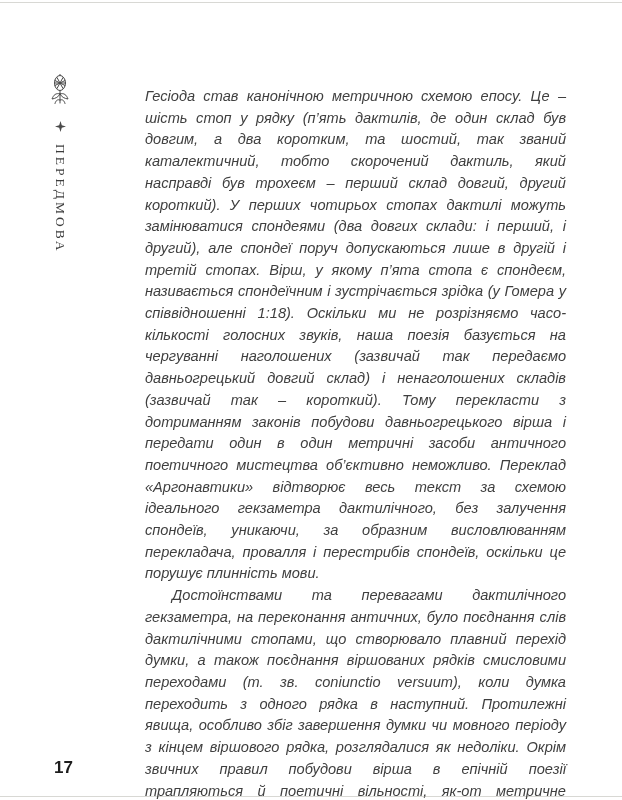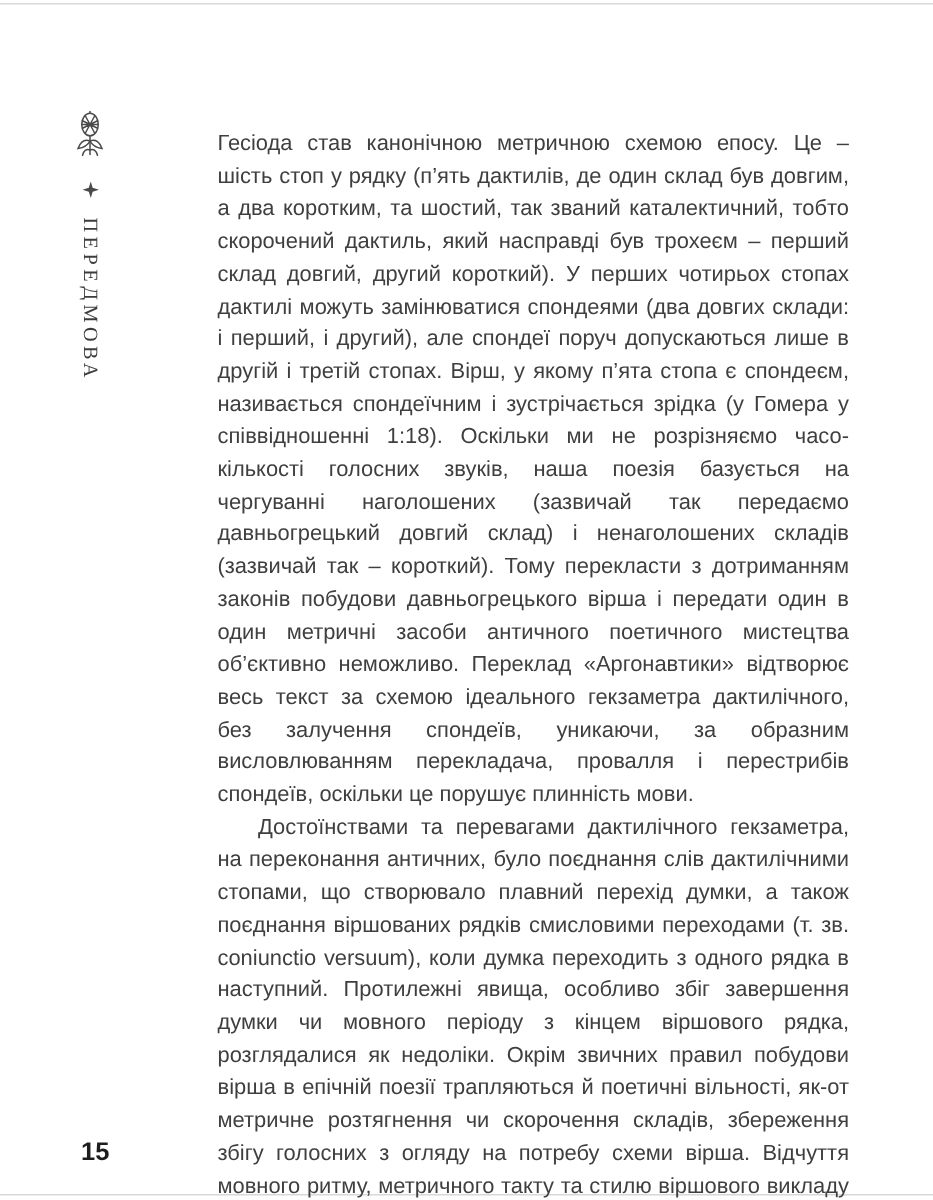--- a/index.html
+++ b/index.html
@@ -38,21 +38,21 @@
   
   .text-block{
     position:absolute;
     left:145px;top:86px;
     width:421px;
     color:#3f3f3f;
     font-size:14.6px;
     line-height:21.7px;
     text-align:justify;
   }
-  .text-block p{margin:0;}
+  .text-block p{margin:0;font-style:italic;}
   .text-block p.indented{text-indent:27px;}
 
   .page-number{
     position:absolute;
     left:54px;top:758px;
     font-size:17px;
     font-weight:bold;
     color:#1d1d1d;
     font-family:"Liberation Sans", sans-serif;
   }
@@ -86,15 +86,15 @@
       </svg>
     </span>
     <div class="vertical-title">ПЕРЕДМОВА</div>
   </div>
 
   <div class="text-block">
     <p>Гесіода став канонічною метричною схемою епосу. Це – шість стоп у рядку (п’ять дактилів, де один склад був довгим, а два коротким, та шостий, так званий каталектичний, тобто скорочений дактиль, який насправді був трохеєм – перший склад довгий, другий короткий). У перших чотирьох стопах дактилі можуть замінюватися спондеями (два довгих склади: і перший, і другий), але спондеї поруч допускаються лише в другій і третій стопах. Вірш, у якому п’ята стопа є спондеєм, називається спондеїчним і зустрічається зрідка (у Гомера у співвідношенні 1:18). Оскільки ми не розрізняємо часо-кількості голосних звуків, наша поезія базується на чергуванні наголошених (зазвичай так передаємо давньогрецький довгий склад) і ненаголошених складів (зазвичай так – короткий). Тому перекласти з дотриманням законів побудови давньогрецького вірша і передати один в один метричні засоби античного поетичного мистецтва об’єктивно неможливо. Переклад «Аргонавтики» відтворює весь текст за схемою ідеального гекзаметра дактилічного, без залучення спондеїв, уникаючи, за образним висловлюванням перекладача, провалля і перестрибів спондеїв, оскільки це порушує плинність мови.</p>
     <p class="indented">Достоїнствами та перевагами дактилічного гекзаметра, на переконання античних, було поєднання слів дактилічними стопами, що створювало плавний перехід думки, а також поєднання віршованих рядків смисловими переходами (т. зв. coniunctio versuum), коли думка переходить з одного рядка в наступний. Протилежні явища, особливо збіг завершення думки чи мовного періоду з кінцем віршового рядка, розглядалися як недоліки. Окрім звичних правил побудови вірша в епічній поезії трапляються й поетичні вільності, як-от метричне розтягнення чи скорочення складів, збереження збігу голосних з огляду на потребу схеми вірша. Відчуття мовного ритму, метричного такту та стилю віршового викладу Аполлонія</p>
   </div>
 
-  <div class="page-number">15</div>
+  <div class="page-number">17</div>
 
 </div>
 
 </body></html>

